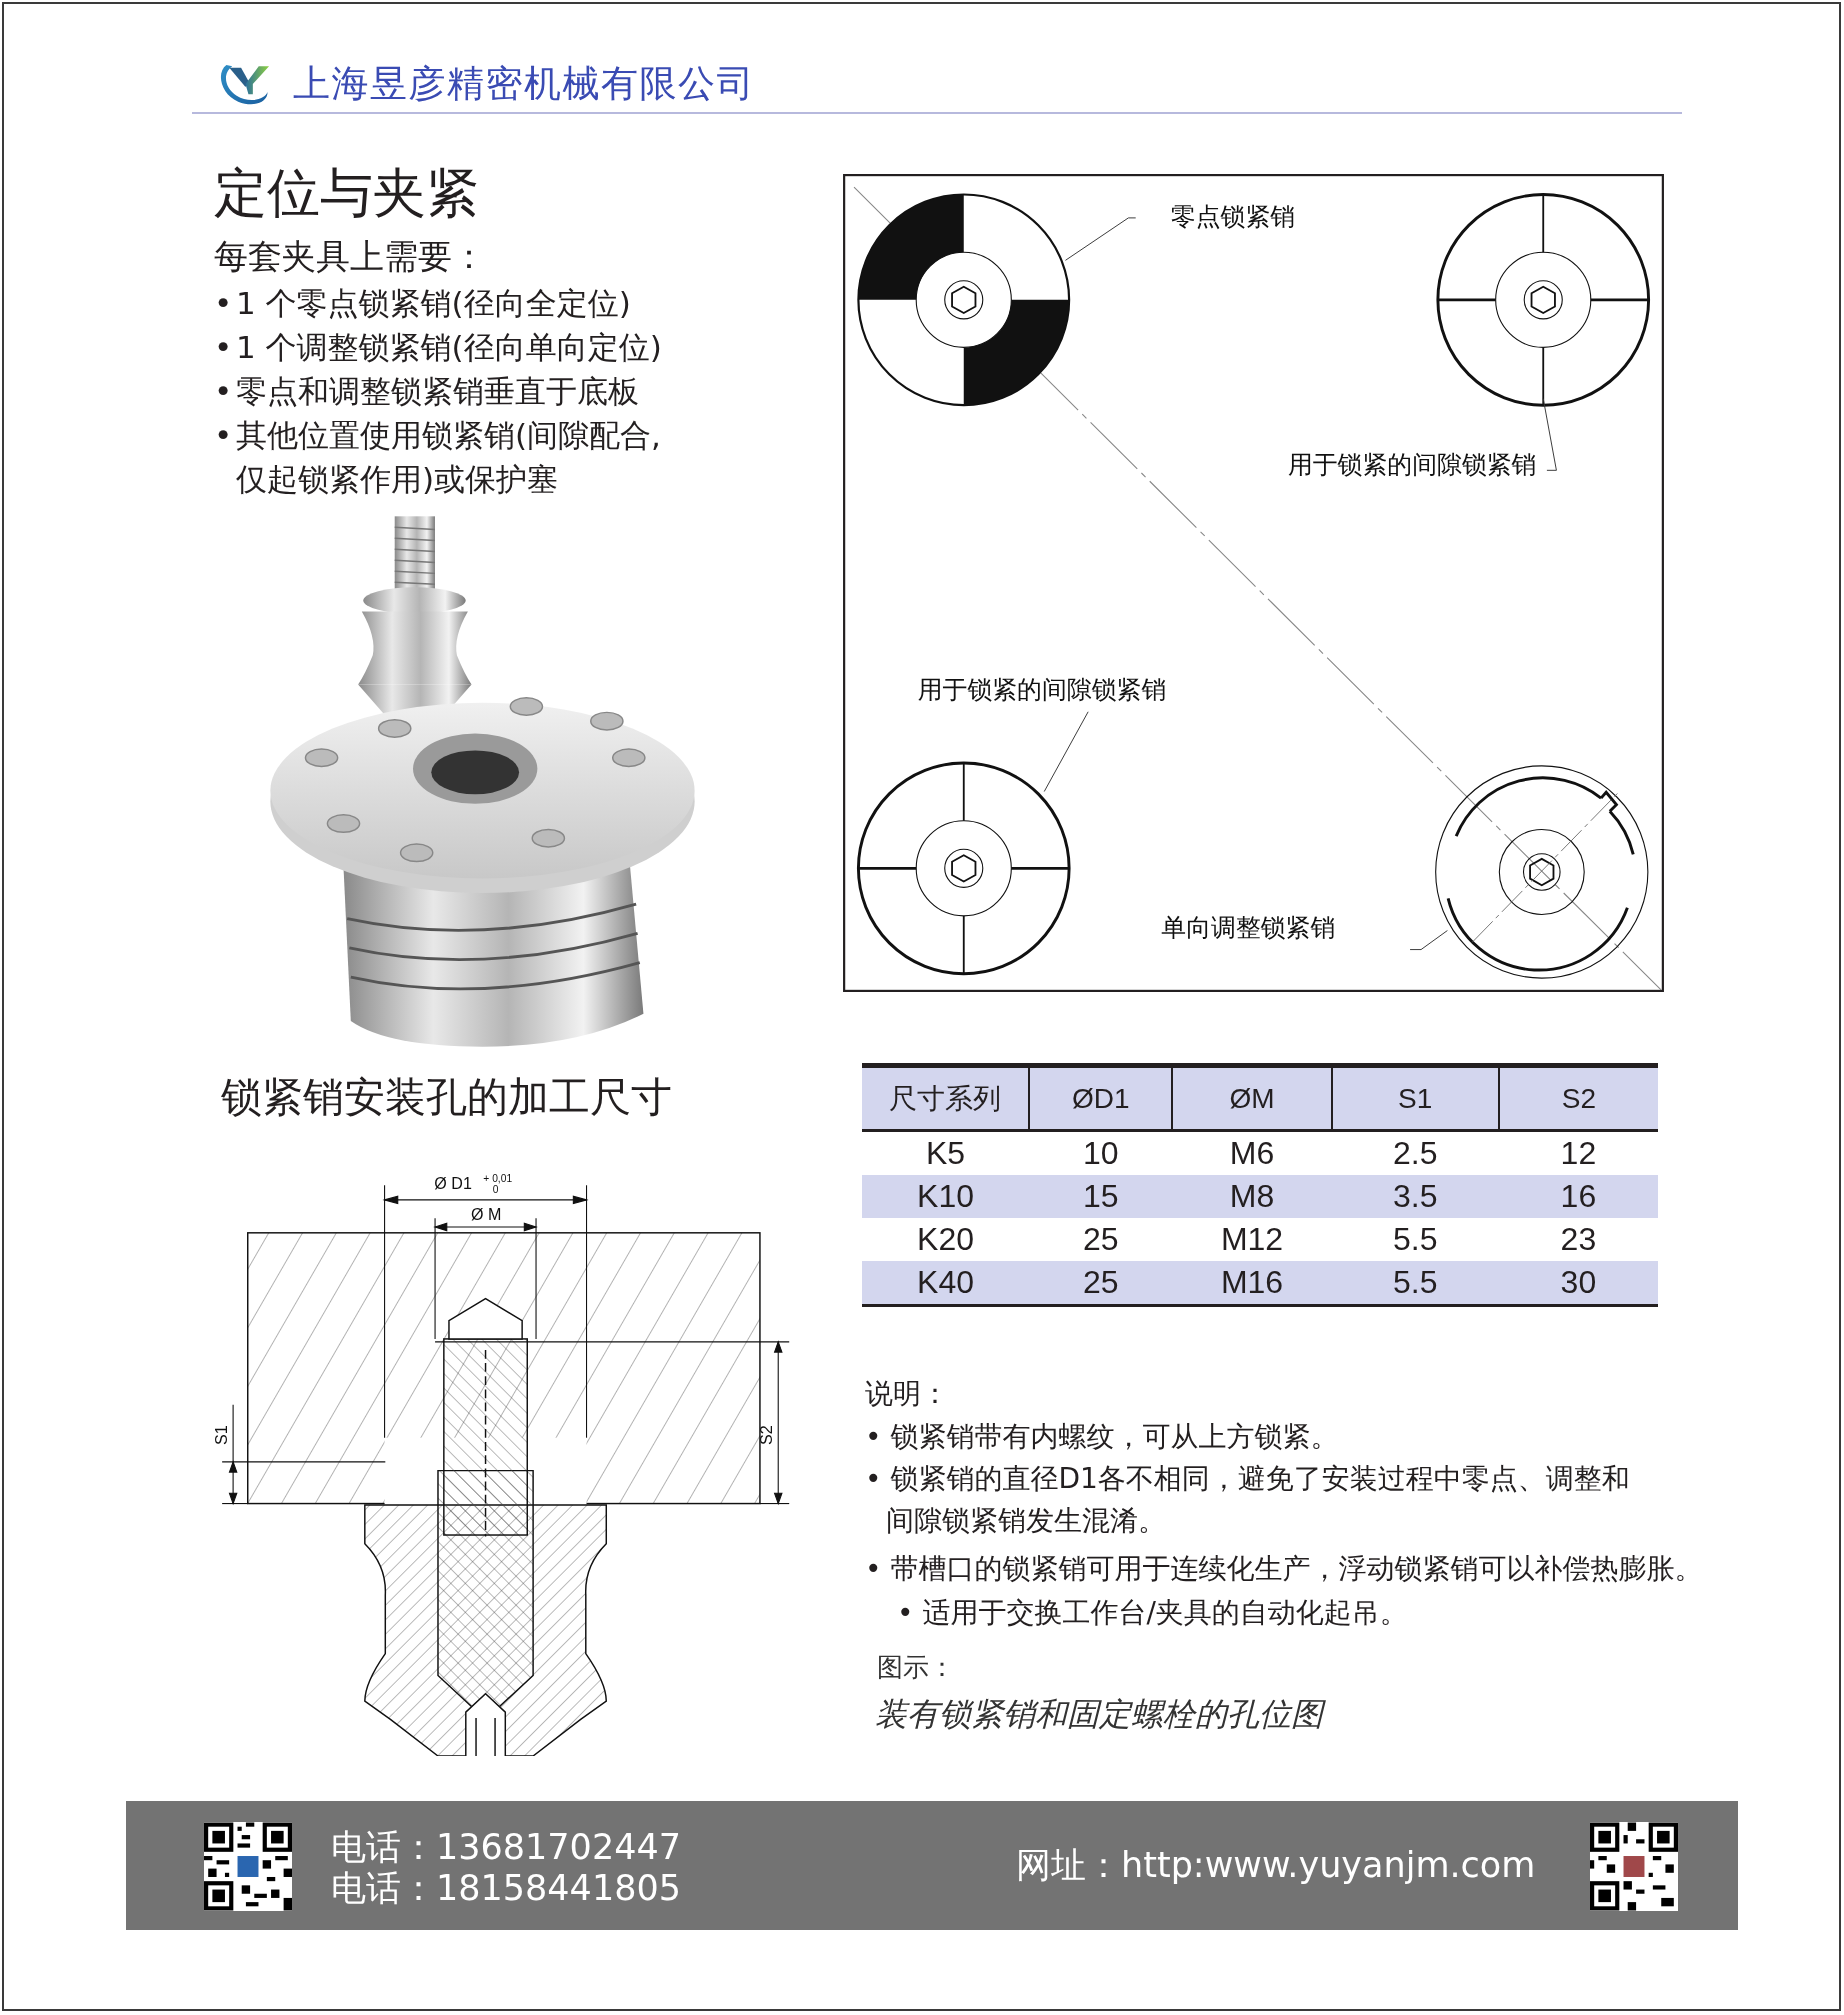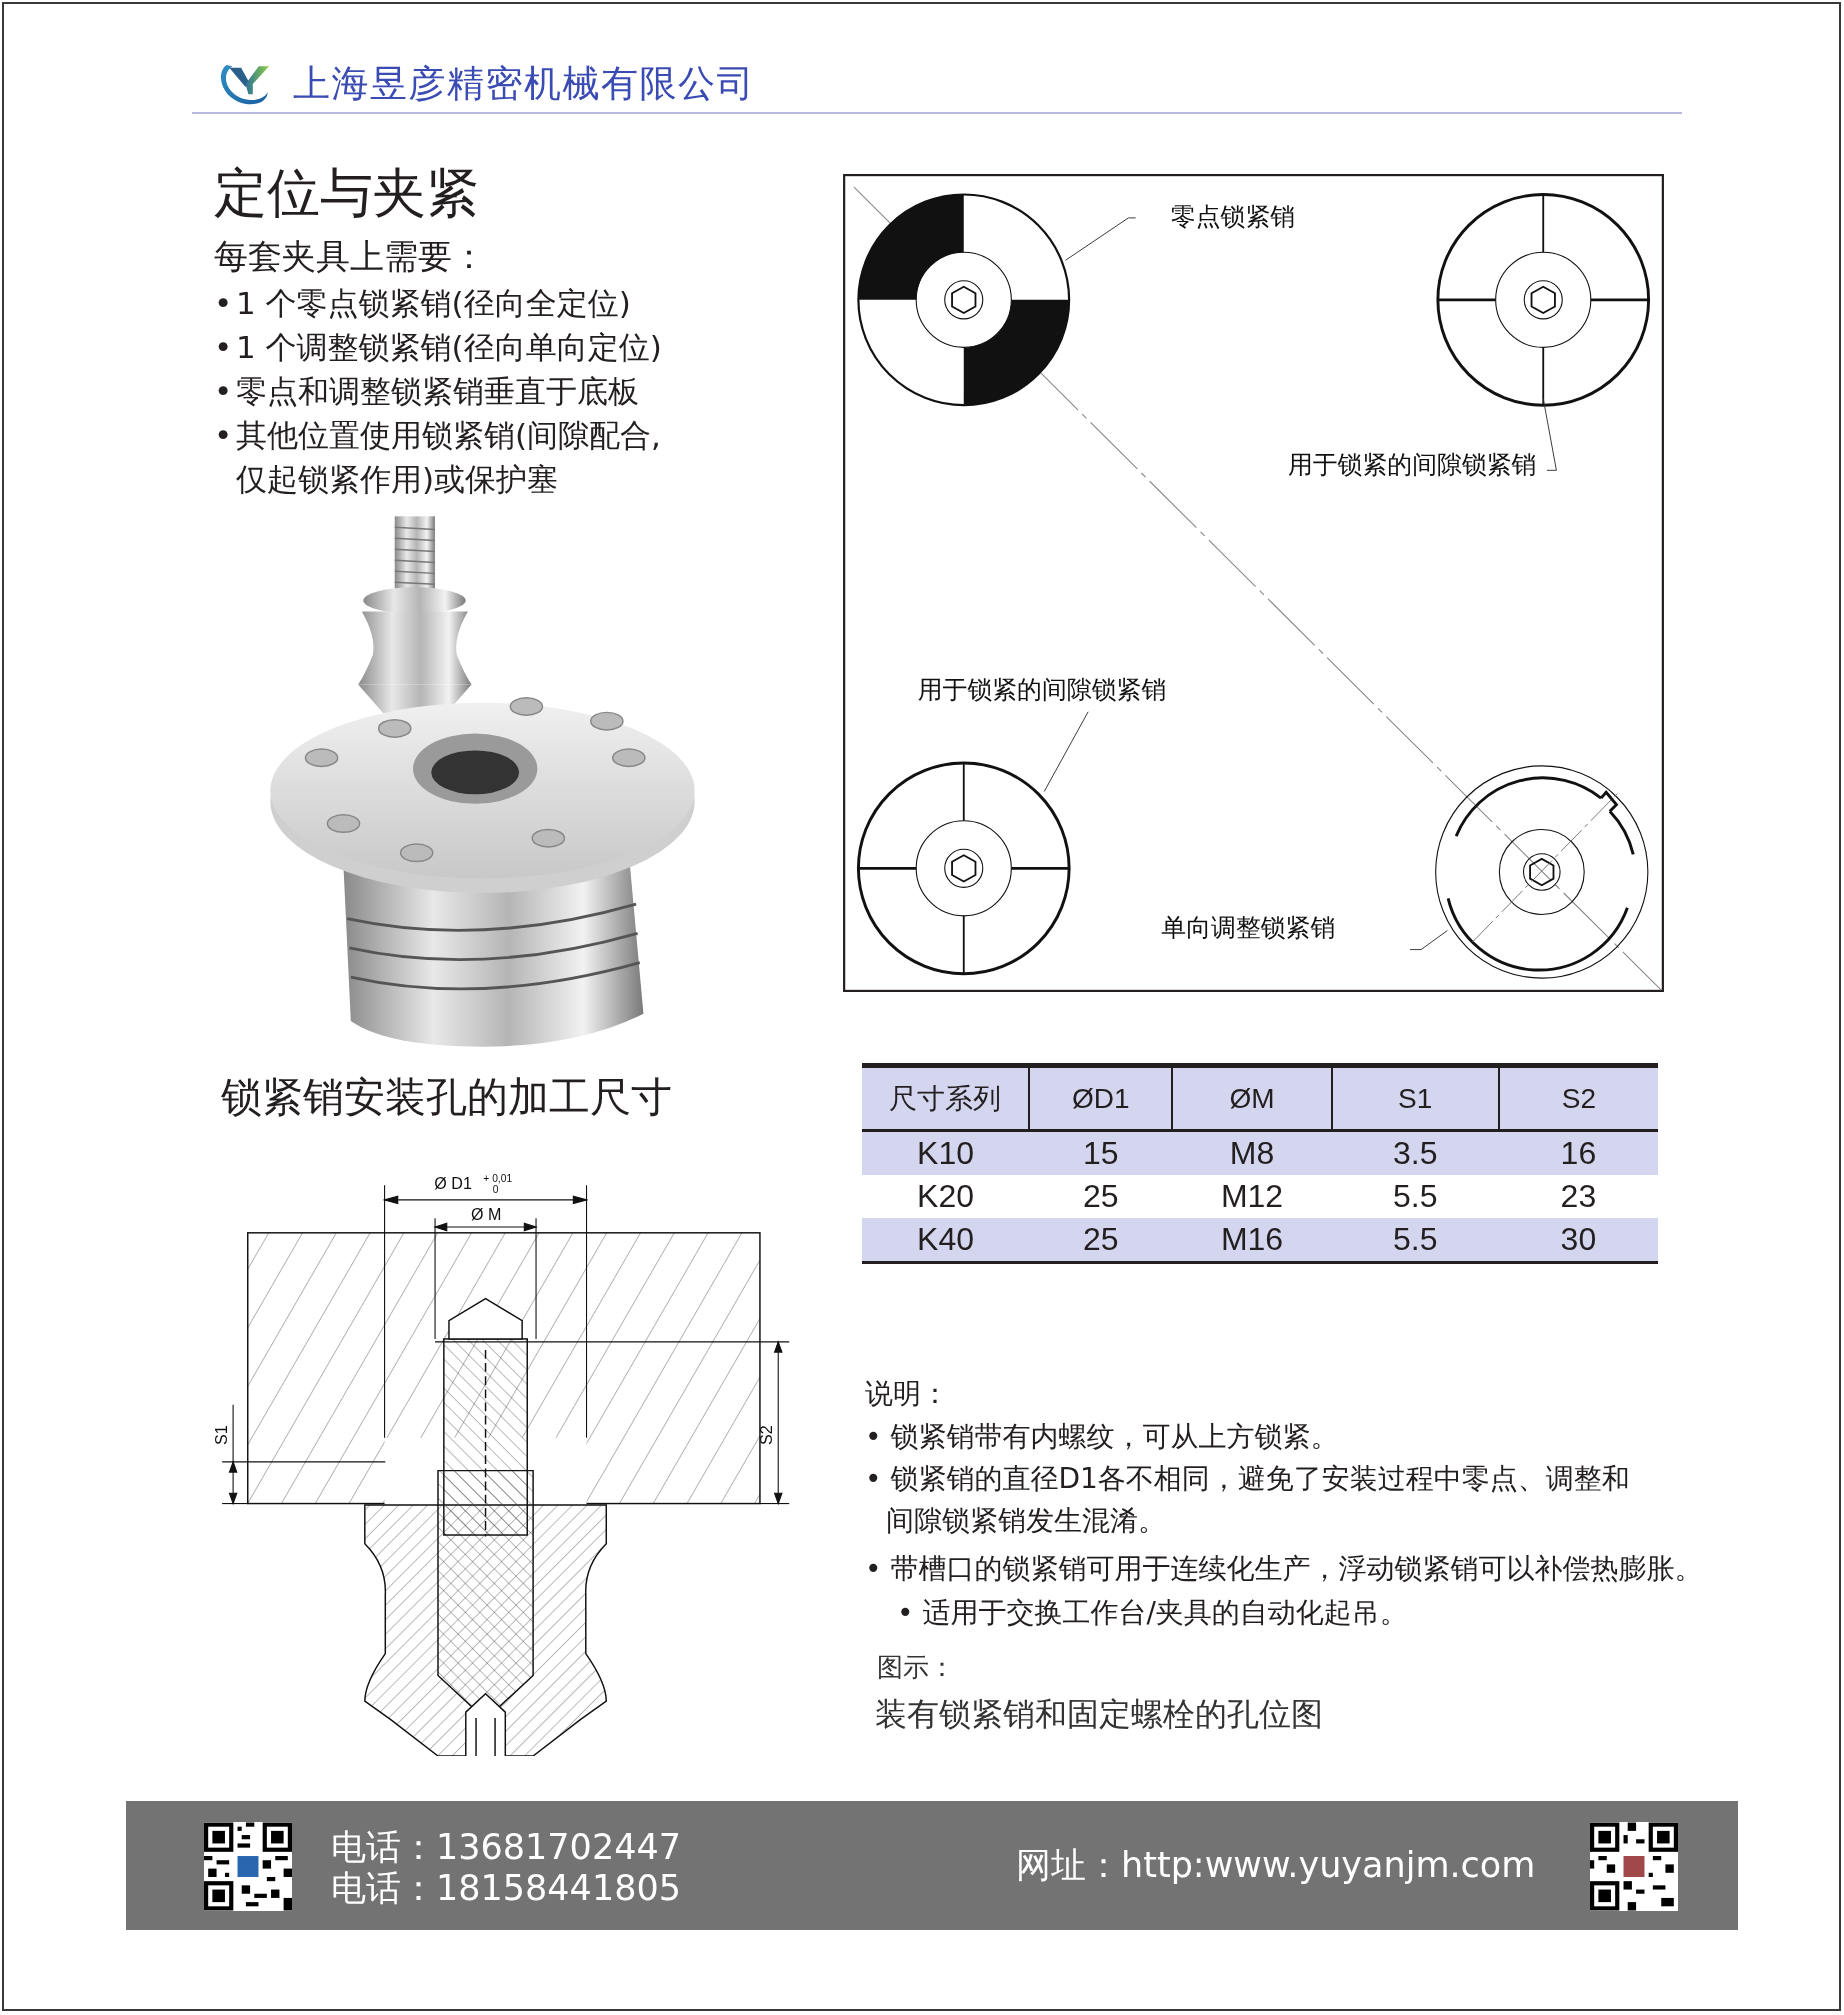--- a/index.html
+++ b/index.html
@@ -32,21 +32,21 @@
   .tbl tbody tr:last-child{border-bottom:3.7px solid #231f20;padding-left:12px;}
   
   .note{font-size:28px;line-height:41px;white-space:nowrap;}
   .notes-title{left:865px;top:1373px;}
   .n1{left:865px;top:1416px;}
   .n2{left:865px;top:1458px;}
   .n2b{left:886px;top:1500px;}
   .n3{left:865px;top:1548px;}
   .n4{left:865px;top:1592px;margin-left:32px;}
   .fig-title{left:877px;top:1647px;font-size:26px;line-height:40px;color:#333;}
-  .fig-desc{left:875px;top:1691px;font-size:32px;line-height:47px;color:#333;white-space:nowrap;}
+  .fig-desc{left:875px;top:1691px;font-size:32px;line-height:47px;color:#333;white-space:nowrap;font-style:italic;}
   
   .footer{left:126px;top:1801px;width:1612px;height:129px;background:#737373;}
   .qr{position:absolute;width:88px;height:89px;background:#fff;}
   .ftxt{position:absolute;color:#ffffff;font-size:35px;line-height:40px;white-space:nowrap;font-family:"DejaVu Sans",sans-serif;}
 </style>
 </head>
 <body>
 
 <div class="frame"></div>
 
@@ -250,20 +250,27 @@
   <thead>
     <tr>
       <th style="width:21%">尺寸系列</th>
       <th style="width:18%">ØD1</th>
       <th style="width:20%">ØM</th>
       <th style="width:21%">S1</th>
       <th style="width:20%">S2</th>
     </tr>
   </thead>
   <tbody>
+    <tr>
+      <td>K5</td>
+      <td>10</td>
+      <td>M6</td>
+      <td>2.5</td>
+      <td>12</td>
+    </tr>
     <tr class="shade">
       <td>K10</td>
       <td>15</td>
       <td>M8</td>
       <td>3.5</td>
       <td>16</td>
     </tr>
     <tr>
       <td>K20</td>
       <td>25</td>

